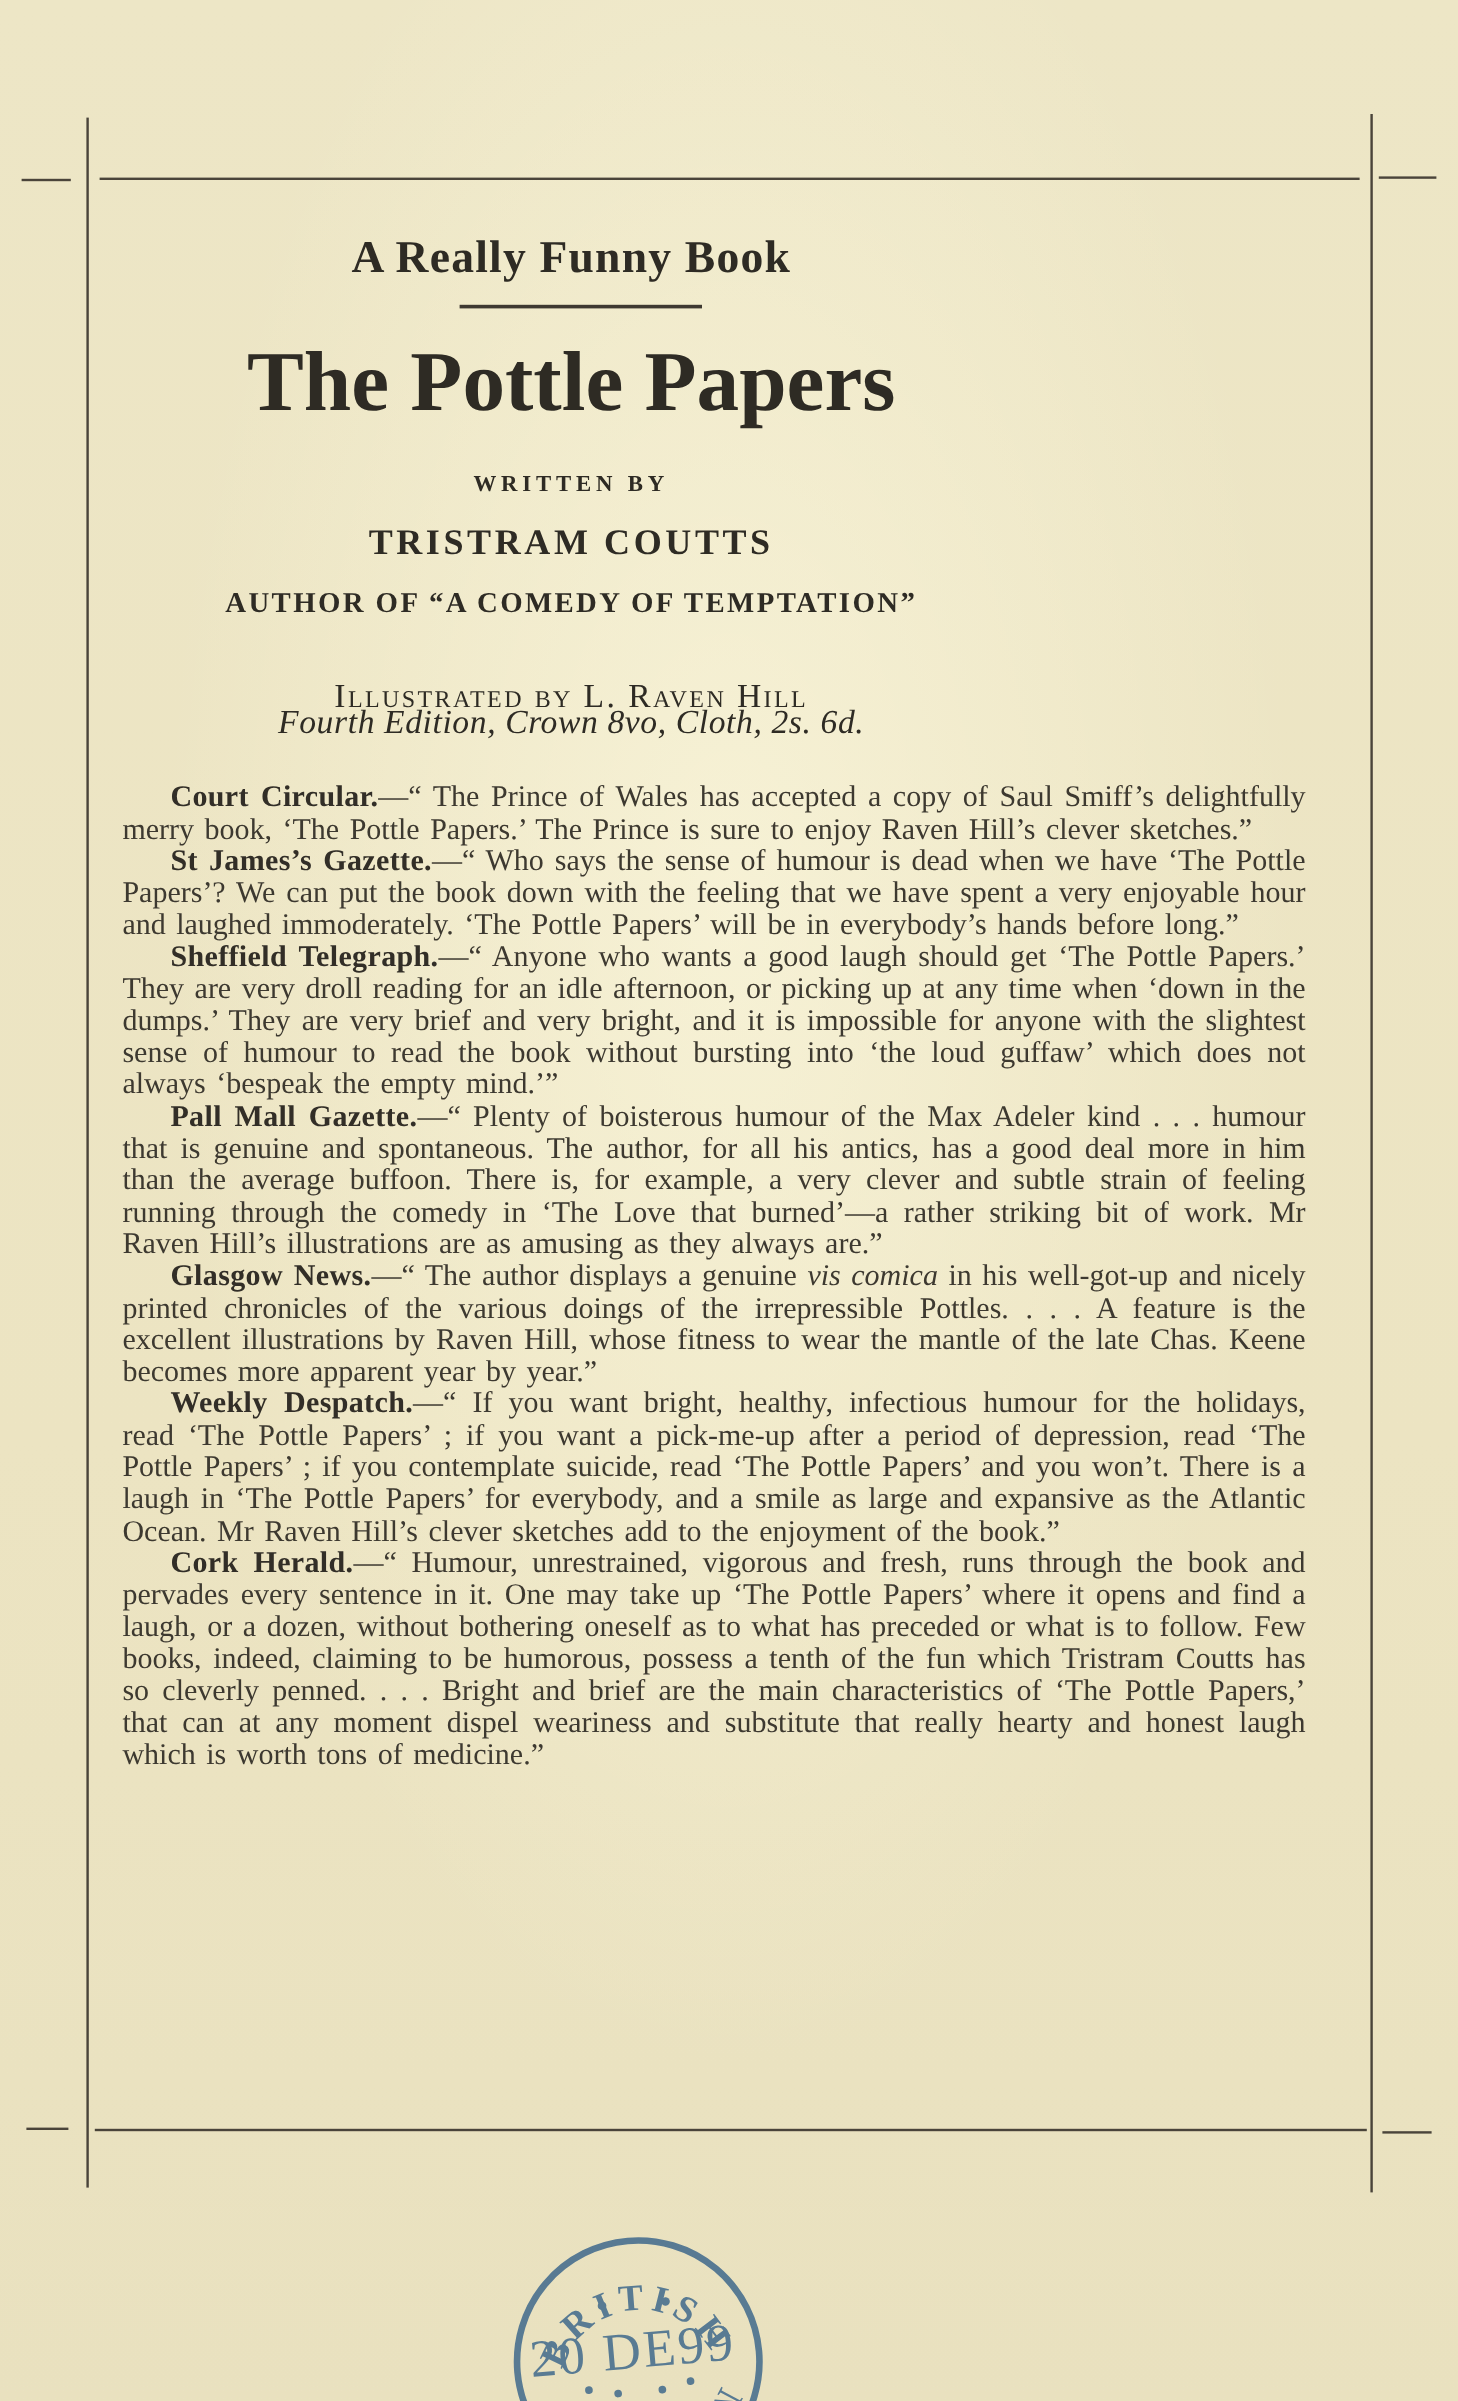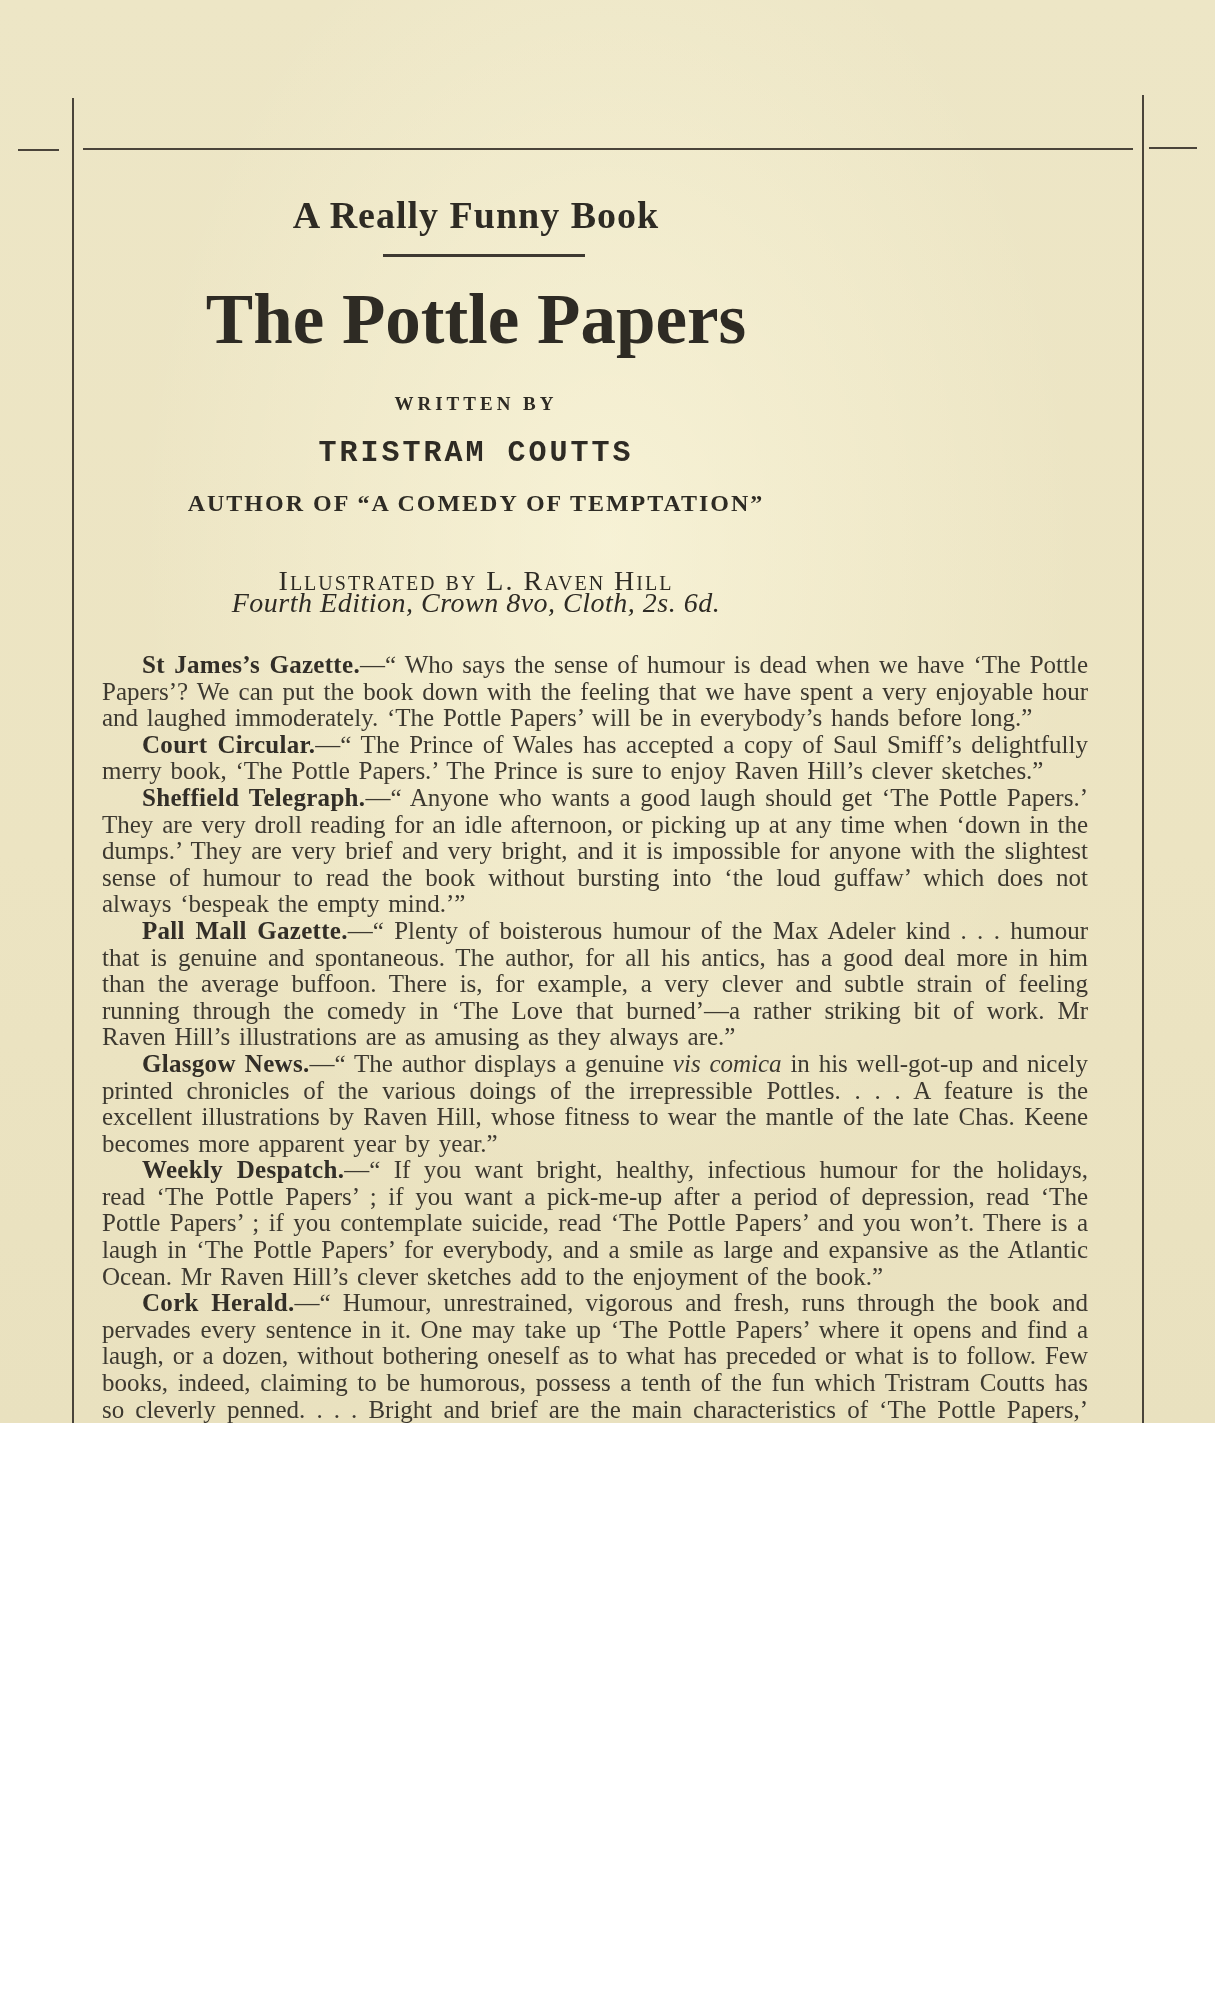--- a/index.html
+++ b/index.html
@@ -1,38 +1,38 @@
 <!DOCTYPE html>
 <html><head>
 <meta charset="utf-8">
 <style>
   html,body{margin:0;padding:0;}
   body{width:1215px;height:2001px;overflow:hidden;
        font-family:"Liberation Serif", serif;}
-  .page{position:relative;width:1215px;height:1423px;overflow:hidden;
+  .page{position:relative;width:1215px;height:2001px;overflow:hidden;
         background:
           radial-gradient(ellipse at 50% 38%, rgba(255,252,228,.55) 0%, rgba(0,0,0,0) 55%),
           linear-gradient(180deg,#ede6c6 0%,#ece4c2 60%,#e9e1bf 100%);
         background-color:#ece4c2;color:#3d3930;}
   
   .rule{position:absolute;background:#4a443a;}
   .rule.v{width:2px;}
   .rule.h{height:2px;}
   
   .headings{position:absolute;top:0;left:0;width:952px;text-align:center;color:#2e2b24;}
   .tagline{position:absolute;top:196px;left:0;right:0;font-size:38px;font-weight:700;
            letter-spacing:1px;line-height:1;}
   .tagline-rule{position:absolute;top:254px;left:50%;width:202px;height:3px;
                 margin-left:-93px;background:#3e3931;}
   .book-title{position:absolute;top:284px;left:0;right:0;font-size:71px;font-weight:700;
               letter-spacing:0;line-height:1;}
   .written-by{position:absolute;top:394px;left:0;right:0;font-size:19px;font-weight:700;
               letter-spacing:4px;line-height:1;}
   .author-name{position:absolute;top:438px;left:0;right:0;
-               font-family:Liberation Mono, monospace;font-size:30px;font-weight:700;
+               font-family:Liberation Serif, serif;font-size:30px;font-weight:700;
                letter-spacing:3px;line-height:1;}
   .author-of{position:absolute;top:491px;left:0;right:0;font-size:24px;font-weight:600;
              letter-spacing:2px;line-height:1;}
   .illustrated{position:absolute;top:535px;left:0;right:0;font-size:28px;
                font-variant:small-caps;letter-spacing:2px;line-height:1;margin-top:32px;}
   .edition{position:absolute;top:589px;left:0;right:0;font-size:28px;font-style:italic;
            letter-spacing:.5px;line-height:1;}
   
   .reviews{position:absolute;top:652px;left:102px;width:986px;
            font-size:25px;line-height:26.6px;text-align:justify;word-spacing:2.5px;
@@ -63,22 +63,22 @@
     <div class="tagline-rule"></div>
     <div class="book-title">The Pottle Papers</div>
     <div class="written-by">WRITTEN BY</div>
     <div class="author-name">TRISTRAM COUTTS</div>
     <div class="author-of">AUTHOR OF “A COMEDY OF TEMPTATION”</div>
     <div class="illustrated">Illustrated by L. Raven Hill</div>
     <div class="edition">Fourth Edition, Crown 8vo, Cloth, 2s. 6d.</div>
   </div>
 
   <div class="reviews">
+      <p><b>Court Circular.</b><span>—“ The Prince of Wales has accepted a copy of Saul Smiff’s delightfully merry book, ‘The Pottle Papers.’  The Prince is sure to enjoy Raven Hill’s clever sketches.”</span></p>
       <p><b>St James’s Gazette.</b><span>—“ Who says the sense of humour is dead when we have ‘The Pottle Papers’?  We can put the book down with the feeling that we have spent a very enjoyable hour and laughed immoderately.  ‘The Pottle Papers’ will be in everybody’s hands before long.”</span></p>
-      <p><b>Court Circular.</b><span>—“ The Prince of Wales has accepted a copy of Saul Smiff’s delightfully merry book, ‘The Pottle Papers.’  The Prince is sure to enjoy Raven Hill’s clever sketches.”</span></p>
       <p><b>Sheffield Telegraph.</b><span>—“ Anyone who wants a good laugh should get ‘The Pottle Papers.’  They are very droll reading for an idle afternoon, or picking up at any time when ‘down in the dumps.’  They are very brief and very bright, and it is impossible for anyone with the slightest sense of humour to read the book without bursting into ‘the loud guffaw’ which does not always ‘bespeak the empty mind.’”</span></p>
       <p><b>Pall Mall Gazette.</b><span>—“ Plenty of boisterous humour of the Max Adeler kind . . . humour that is genuine and spontaneous.  The author, for all his antics, has a good deal more in him than the average buffoon.  There is, for example, a very clever and subtle strain of feeling running through the comedy in ‘The Love that burned’—a rather striking bit of work.  Mr Raven Hill’s illustrations are as amusing as they always are.”</span></p>
       <p><b>Glasgow News.</b><span>—“ The author displays a genuine </span><i>vis comica</i><span> in his well-got-up and nicely printed chronicles of the various doings of the irrepressible Pottles. . . .  A feature is the excellent illustrations by Raven Hill, whose fitness to wear the mantle of the late Chas. Keene becomes more apparent year by year.”</span></p>
       <p><b>Weekly Despatch.</b><span>—“ If you want bright, healthy, infectious humour for the holidays, read ‘The Pottle Papers’ ; if you want a pick-me-up after a period of depression, read ‘The Pottle Papers’ ; if you contemplate suicide, read ‘The Pottle Papers’ and you won’t.  There is a laugh in ‘The Pottle Papers’ for everybody, and a smile as large and expansive as the Atlantic Ocean.  Mr Raven Hill’s clever sketches add to the enjoyment of the book.”</span></p>
       <p><b>Cork Herald.</b><span>—“ Humour, unrestrained, vigorous and fresh, runs through the book and pervades every sentence in it.  One may take up ‘The Pottle Papers’ where it opens and find a laugh, or a dozen, without bothering oneself as to what has preceded or what is to follow.  Few books, indeed, claiming to be humorous, possess a tenth of the fun which Tristram Coutts has so cleverly penned. . . .  Bright and brief are the main characteristics of ‘The Pottle Papers,’ that can at any moment dispel weariness and substitute that really hearty and honest laugh which is worth tons of medicine.”</span></p>
     </div>
 
   <svg class="stamp" viewBox="0 0 250 250">
     <defs>
       <path id="arcTop" d="M 58 136 A 67 67 0 0 1 192 136"></path>

